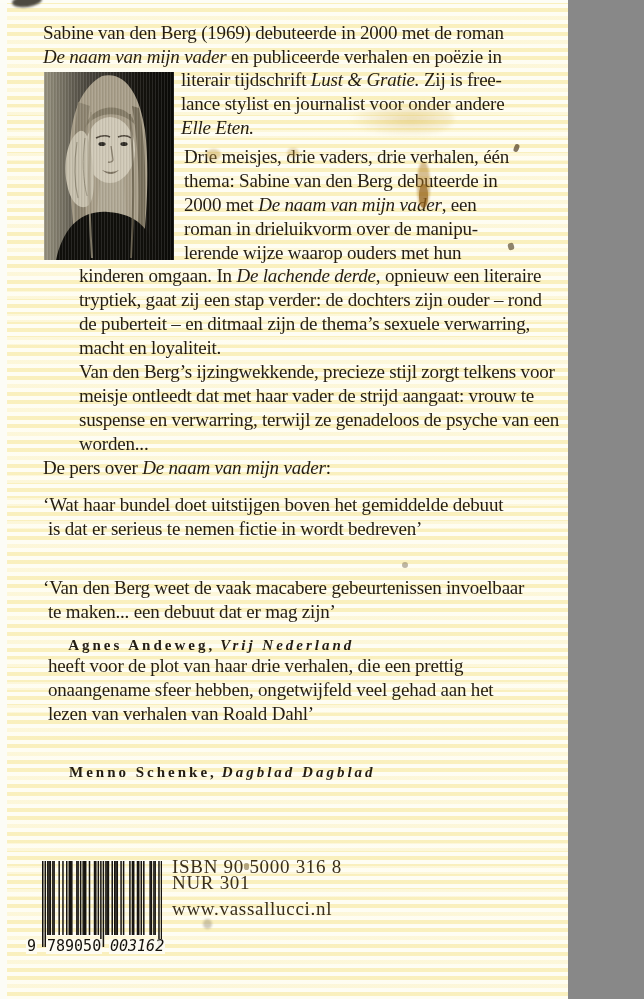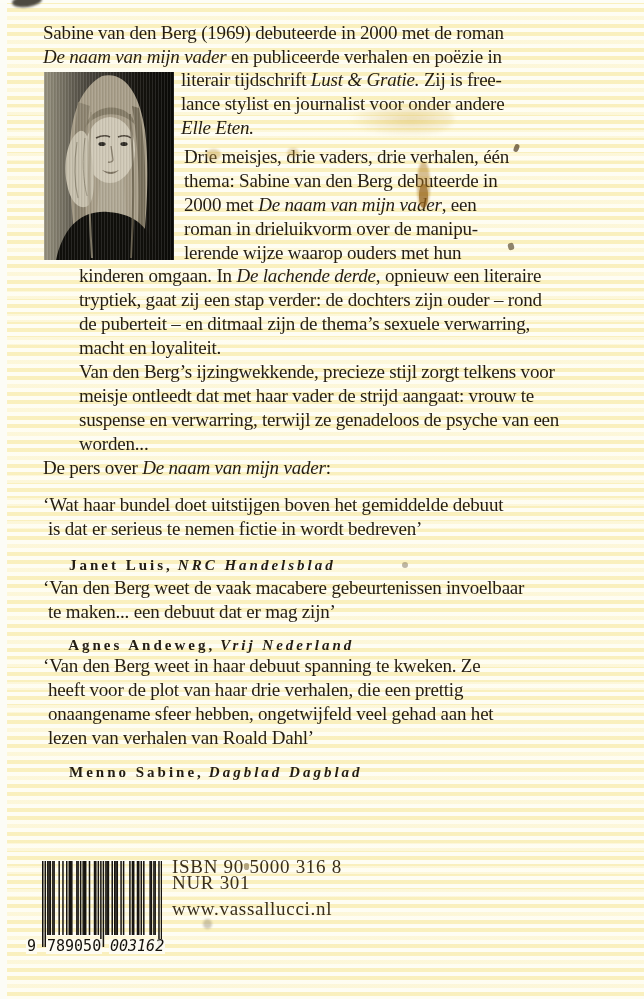--- a/index.html
+++ b/index.html
@@ -1,17 +1,17 @@
 <!DOCTYPE html>
 <html><head>
 <meta charset="utf-8">
 <style>
   html,body{margin:0;padding:0;background:#888;}
   .cover{
-    position:relative;width:644px;height:999px;overflow:hidden;
+    position:relative;width:568px;height:999px;overflow:hidden;
     font-family:"Liberation Serif","DejaVu Serif",serif;
     color:#241d12;
     background:
       repeating-linear-gradient(180deg, rgba(255,255,252,0) 0 15px, rgba(255,253,240,.55) 15px 23px),
       repeating-linear-gradient(180deg, rgba(249,238,182,.85) 0 4px, rgba(254,253,243,1) 4px 8px),
       #fdfaec;
   }
   .edge-left{position:absolute;left:0;top:0;width:7px;height:999px;background:#fcfcf6;}
   .edge-top{position:absolute;left:0;top:0;width:644px;height:3px;background:#fdfdf6;}
   .para{position:absolute;}
@@ -113,40 +113,36 @@
   </div>
 
   <div class="para" style="left:43px;top:456px;">
     <div class="ln"><span>De pers over </span><span class="it">De naam van mijn vader</span><span>:</span></div>
   </div>
 
   <div class="para" style="left:43px;top:493px;">
     <div class="ln">‘Wat haar bundel doet uitstijgen boven het gemiddelde debuut</div>
     <div class="ln" style="padding-left:5px;">is dat er serieus te nemen fictie in wordt bedreven’</div>
   </div>
-  <div class="attr" style="left:42px;top:540px;">
-    <span class="name">Janet Luis,</span><span class="src">NRC Handelsblad</span>
-  </div>
 
   <div class="para" style="left:43px;top:576px;">
     <div class="ln">‘Van den Berg weet de vaak macabere gebeurtenissen invoelbaar</div>
     <div class="ln" style="padding-left:5px;">te maken... een debuut dat er mag zijn’</div>
   </div>
   <div class="attr" style="left:42px;top:620px;">
     <span class="name">Agnes Andeweg,</span><span class="src">Vrij Nederland</span>
   </div>
 
   <div class="para" style="left:43px;top:654px;">
-    <div class="ln">‘Van den Berg weet in haar debuut spanning te kweken. Ze</div>
     <div class="ln" style="padding-left:5px;">heeft voor de plot van haar drie verhalen, die een prettig</div>
     <div class="ln" style="padding-left:5px;">onaangename sfeer hebben, ongetwijfeld veel gehad aan het</div>
     <div class="ln" style="padding-left:5px;">lezen van verhalen van Roald Dahl’</div>
   </div>
   <div class="attr" style="left:42px;top:747px;">
-    <span class="name">Menno Sabine,</span><span class="src">Dagblad Dagblad</span>
+    <span class="name">Menno Schenke,</span><span class="src">Dagblad Dagblad</span>
   </div>
 
   <div class="bc-wrap">
     <svg id="bc" width="120" height="86">
         <rect x="0.00" y="0" width="1.51" height="86"></rect>
         <rect x="2.53" y="0" width="1.51" height="86"></rect>
         <rect x="5.05" y="0" width="1.51" height="74"></rect>
         <rect x="6.32" y="0" width="1.51" height="74"></rect>
         <rect x="7.58" y="0" width="1.51" height="74"></rect>
         <rect x="10.11" y="0" width="1.51" height="74"></rect>

